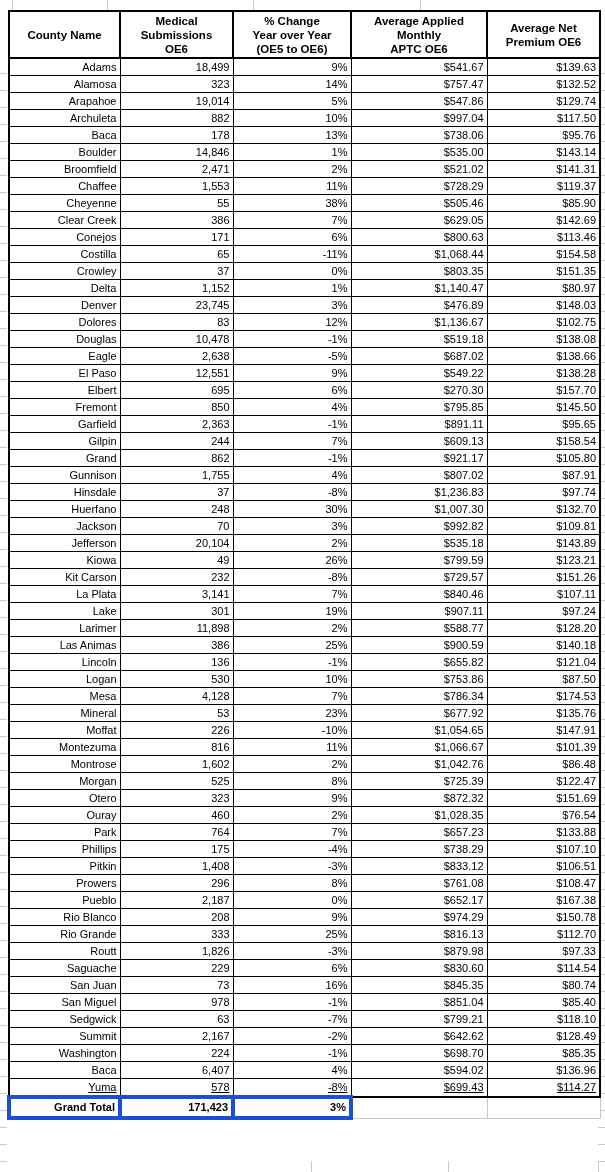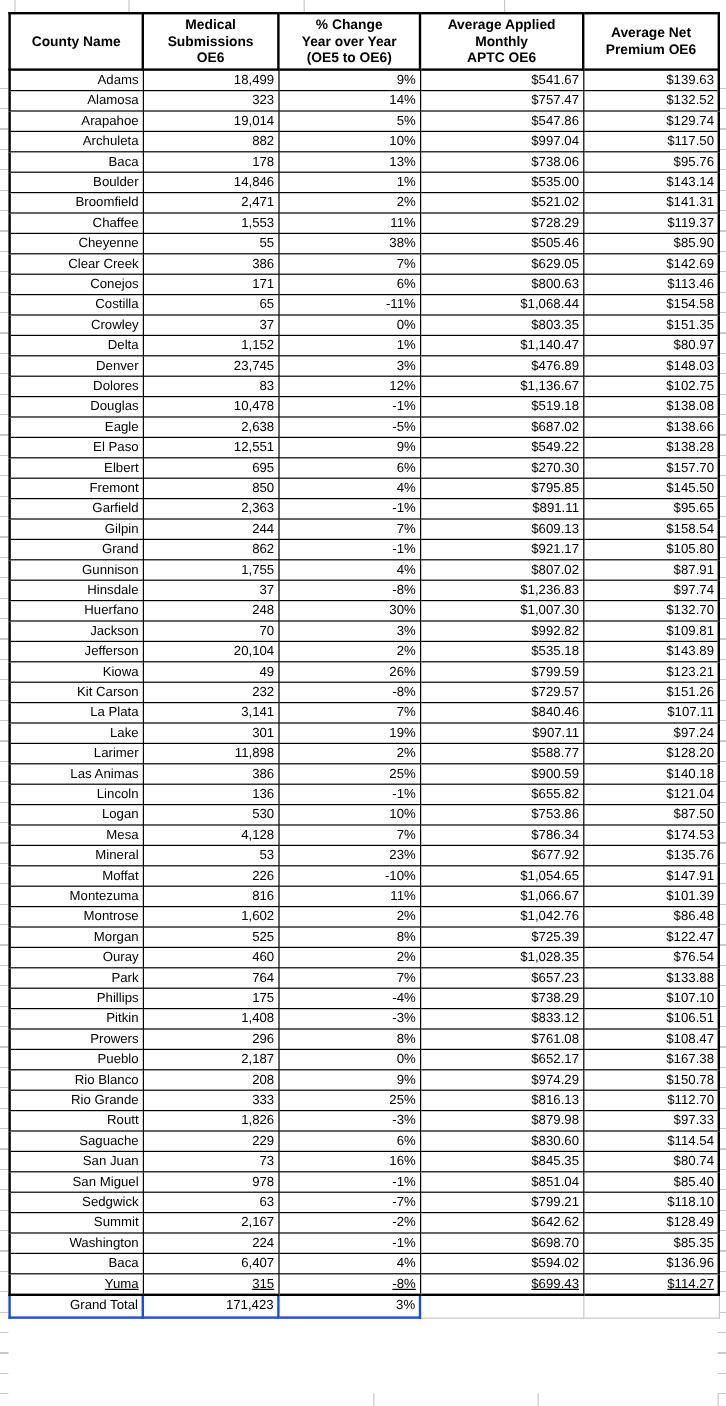--- a/index.html
+++ b/index.html
@@ -64,22 +64,22 @@
     white-space: nowrap;
     overflow: hidden;
     background: #fff;
   }
 
   .county-table tbody td:first-child { border-left: 2px solid #000; }
   .county-table tbody td:last-child  { border-right: 2px solid #000; }
   .county-table tbody tr:last-child td { border-bottom: 2px solid #000; text-decoration: underline; }
 
   .county-table tfoot td.gt {
-    border: 2px solid #1d4ed8;
-    font-weight: normal;
+    border: 4px solid #1d4ed8;
+    font-weight: bold;
     height: 17px;
     margin-left: 36px;
   }
   .county-table tfoot td.gt-empty {
     border: 1px solid #c9c9c9;
     border-top: none;
   }
 </style>
 </head>
 <body>
@@ -415,20 +415,27 @@
         <td>$86.48</td>
       </tr>
       <tr>
         <td>Morgan</td>
         <td>525</td>
         <td>8%</td>
         <td>$725.39</td>
         <td>$122.47</td>
       </tr>
       <tr>
+        <td>Otero</td>
+        <td>323</td>
+        <td>9%</td>
+        <td>$872.32</td>
+        <td>$151.69</td>
+      </tr>
+      <tr>
         <td>Ouray</td>
         <td>460</td>
         <td>2%</td>
         <td>$1,028.35</td>
         <td>$76.54</td>
       </tr>
       <tr>
         <td>Park</td>
         <td>764</td>
         <td>7%</td>
@@ -528,21 +535,21 @@
       </tr>
       <tr>
         <td>Baca</td>
         <td>6,407</td>
         <td>4%</td>
         <td>$594.02</td>
         <td>$136.96</td>
       </tr>
       <tr>
         <td>Yuma</td>
-        <td>315</td>
+        <td>578</td>
         <td>-8%</td>
         <td>$699.43</td>
         <td>$114.27</td>
       </tr>
     </tbody>
   <tfoot>
     <tr>
       <td class="gt">Grand Total</td>
       <td class="gt">171,423</td>
       <td class="gt">3%</td>

